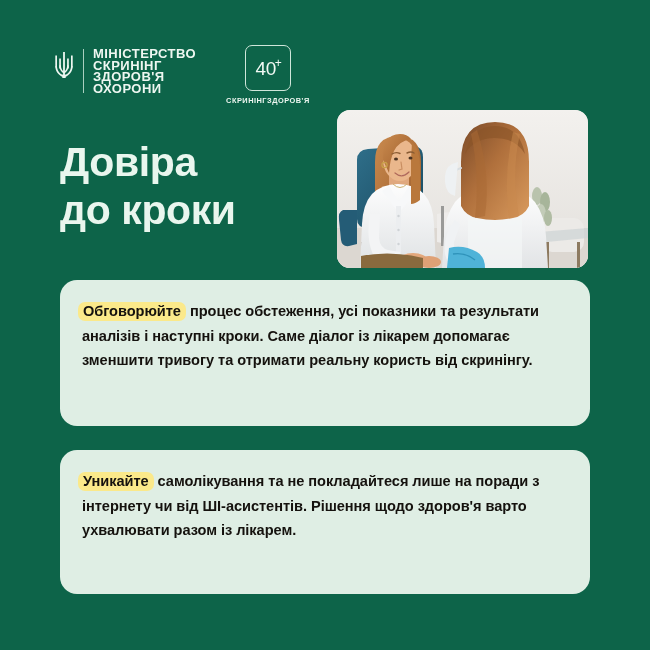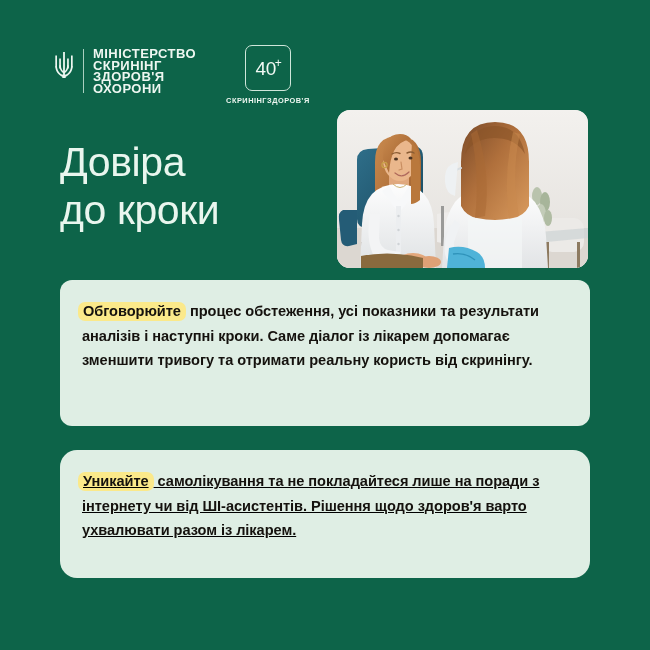--- a/index.html
+++ b/index.html
@@ -131,21 +131,21 @@
 
   
   .headline {
     position: absolute;
     left: 60px;
     top: 138px;
     width: 280px;
     color: #e9f6ee;
     font-size: 41px;
     line-height: 48px;
-    font-weight: 400;
+    font-weight: 700;
     letter-spacing: -0.4px;
   }
   .headline .hl-line { display: block; white-space: nowrap; }
 
   
   .photo-frame {
     position: absolute;
     left: 337px;
     top: 110px;
     width: 251px;
@@ -160,22 +160,22 @@
   
   .card {
     position: absolute;
     left: 60px;
     width: 530px;
     background: #dfeee4;
     border-radius: 17px;
     padding: 19px 22px 20px 22px;
   }
 
-  .card-1 { top: 280px; height: 146px; border-radius: 12px; }
-  .card-2 { top: 450px; height: 128px; text-decoration: underline; }
+  .card-1 { top: 280px; height: 146px; }
+  .card-2 { top: 450px; height: 144px; }
 
   .card p {
     color: #15120e;
     font-size: 14.6px;
     line-height: 24.6px;
     font-weight: 700;
     letter-spacing: -0.05px;
   }
 
   .hl {

